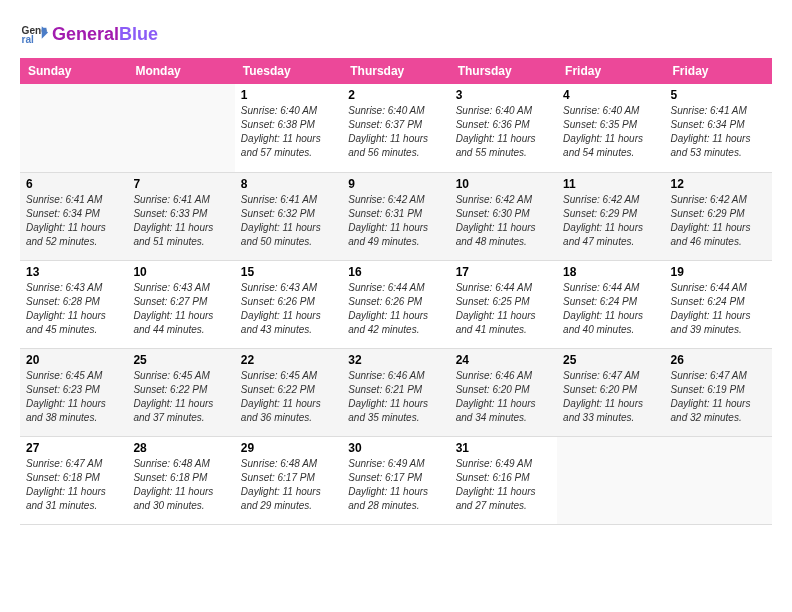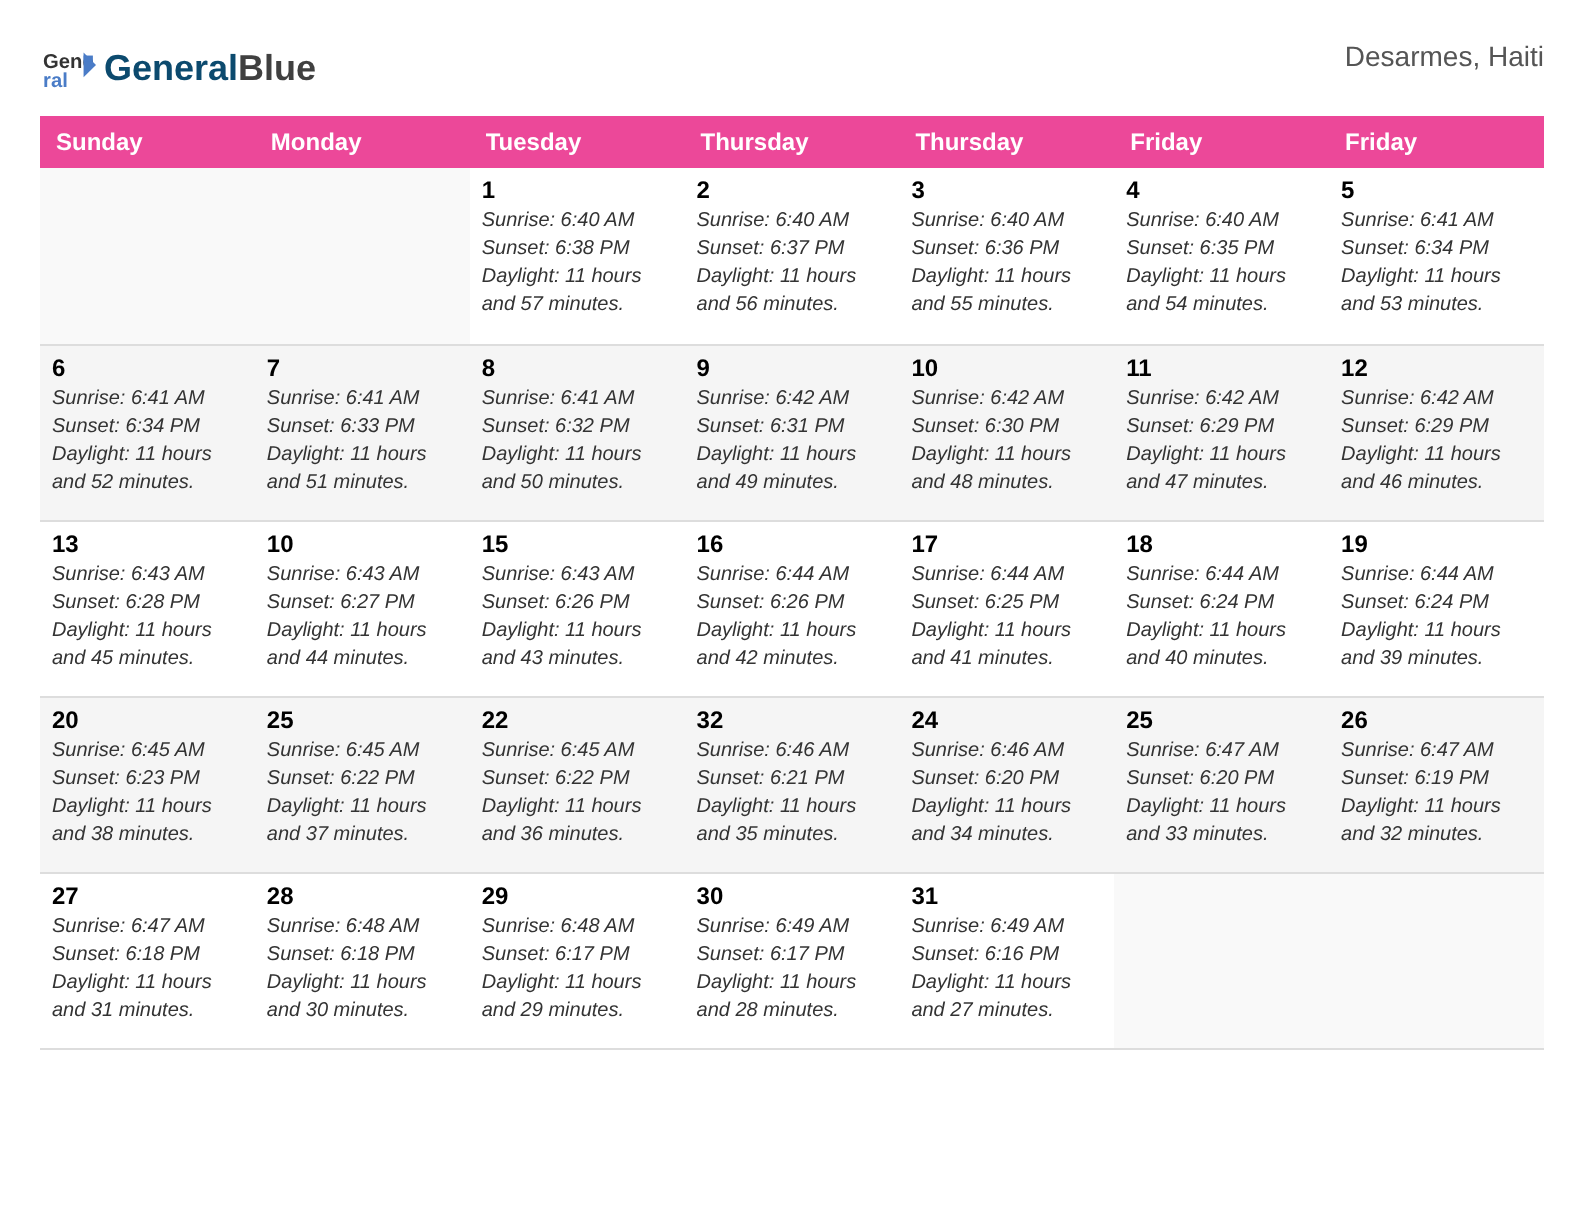--- a/index.html
+++ b/index.html
@@ -89,27 +89,26 @@
 <div class="header">
   <div class="logo">
     <svg class="logo-icon" viewBox="0 0 36 36">
       <text x="2" y="18" font-size="13" font-weight="bold" fill="#333">Gene</text>
       <text x="2" y="30" font-size="13" font-weight="bold" fill="#4a7cc7">ral</text>
       <polygon points="28,8 36,16 28,24" fill="#4a7cc7"></polygon>
       <rect x="28" y="10" width="6" height="4" fill="#4a7cc7"></rect>
     </svg>
     <div>
       <div style="display:flex; gap:0;">
-        <span style="font-size:18px;font-weight:bold;color:#0c4a6e;">General</span>
-          <span style="font-size:18px;font-weight:bold;color:#404040;">Blue</span>
+        <span style="font-size:18px;font-weight:bold;color:#a21caf;">General</span>
+          <span style="font-size:18px;font-weight:bold;color:#8b5cf6;">Blue</span>
       </div>
     </div>
   </div>
   <div class="title-area">
-    <div class="location">Desarmes, Haiti</div>
   </div>
 </div>
 
 <table>
   <thead>
     <tr>
     <th>Sunday</th>
         <th>Monday</th>
         <th>Tuesday</th>
         <th>Thursday</th>

